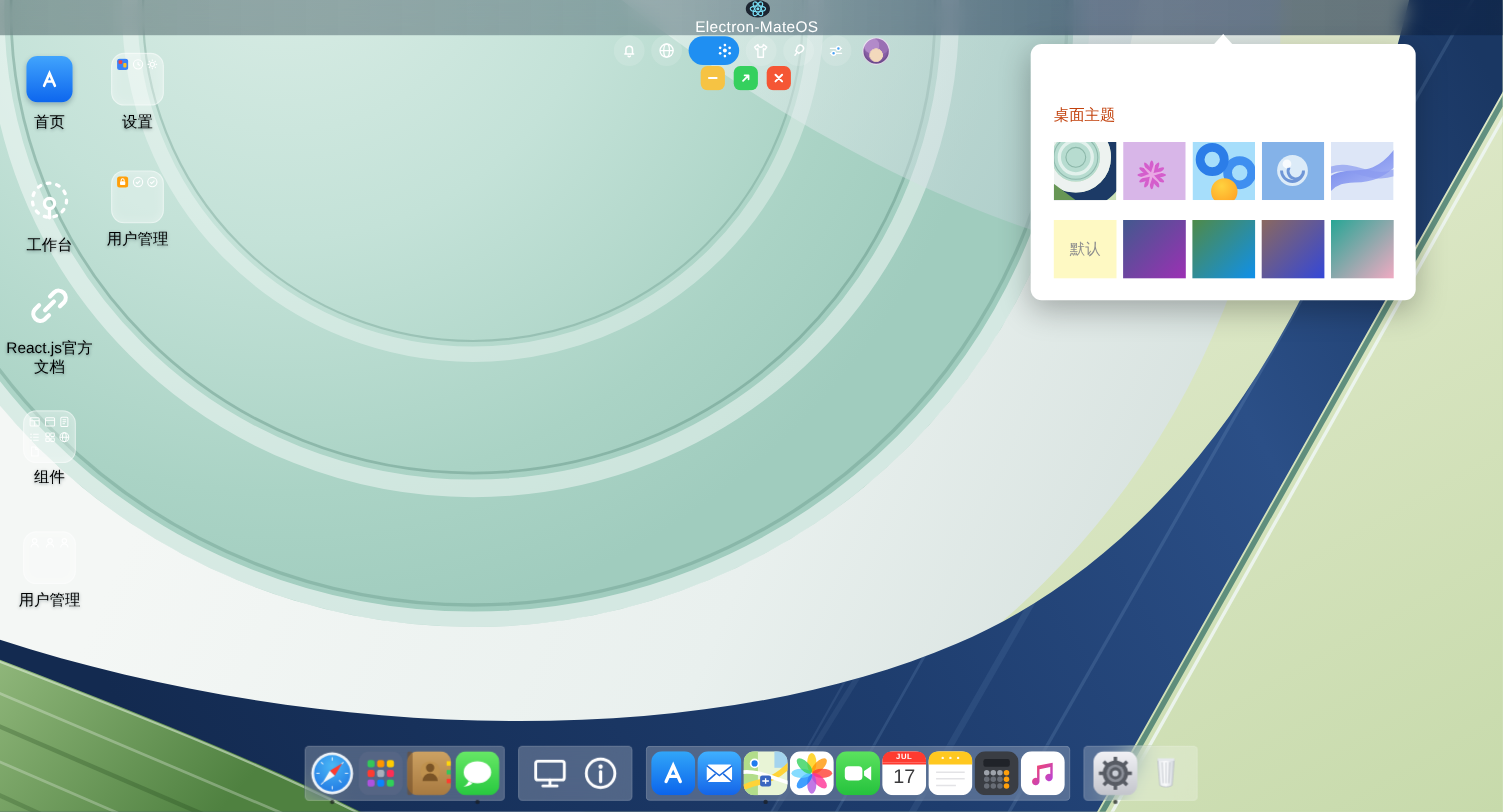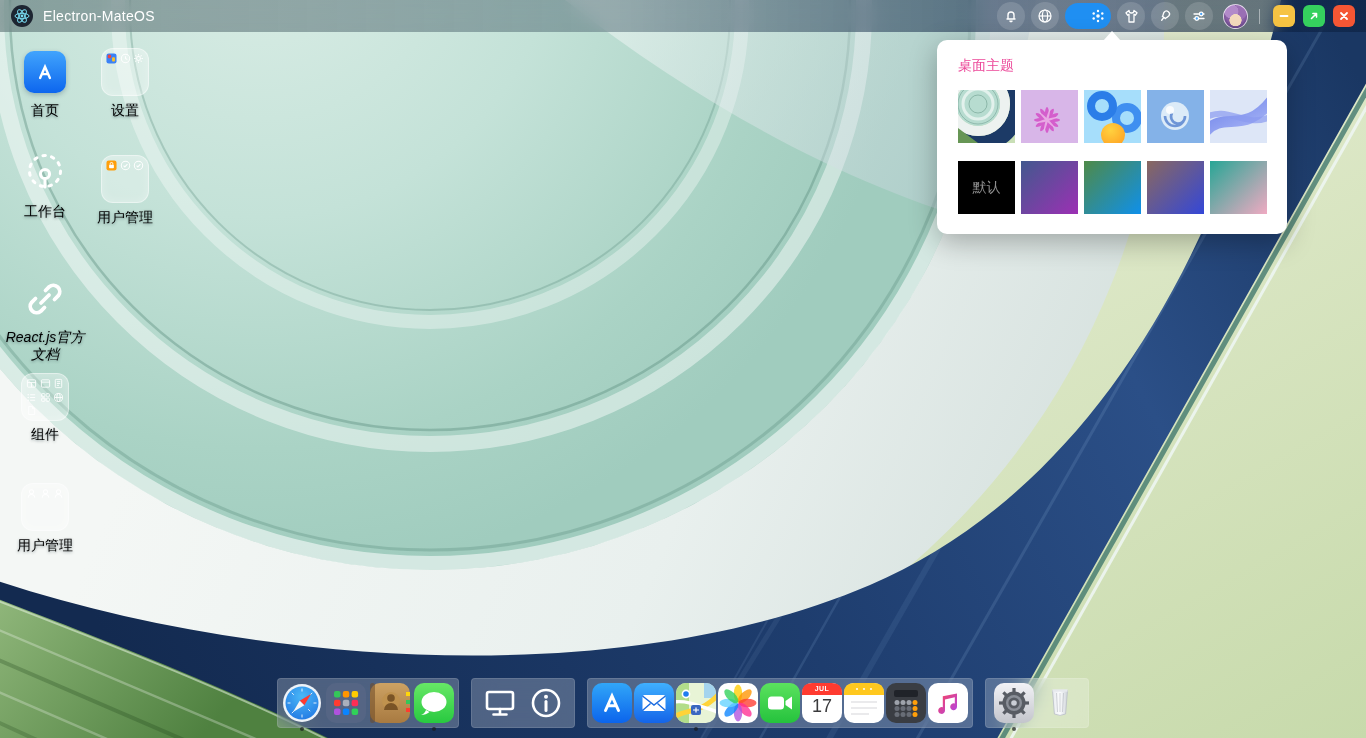--- a/index.html
+++ b/index.html
@@ -4,21 +4,21 @@
 <style>
   html,body{margin:0;padding:0;}
   body{width:1366px;height:738px;overflow:hidden;position:relative;
        font-family:"Liberation Sans",sans-serif;background:#cfe0ba;}
   .wall{position:absolute;inset:0;z-index:0;}
 
   
   .menubar{position:absolute;top:0;left:0;right:0;height:32px;z-index:50;
     display:flex;align-items:center;
     background:linear-gradient(90deg,rgba(70,92,96,0.50),rgba(55,80,95,0.42) 45%,rgba(14,36,70,0.55) 72%,rgba(12,32,64,0.60));
-    backdrop-filter:blur(8px);}
+    backdrop-filter:blur(8px);flex-direction:column;}
   .logo{width:22px;height:22px;border-radius:50%;background:#1d2531;margin-left:11px;
     display:flex;align-items:center;justify-content:center;}
   .mb-title{color:#fff;font-size:14px;margin-left:10px;letter-spacing:.3px;}
   .mb-spacer{flex:1;}
   .tray{display:flex;align-items:center;gap:6px;}
   .icon-btn{width:28px;height:28px;border-radius:50%;background:rgba(255,255,255,0.14);
     display:flex;align-items:center;justify-content:center;cursor:pointer;}
   .toggle-pill{width:46px;height:26px;border-radius:13px;display:flex;align-items:center;
     justify-content:flex-end;padding-right:5px;box-sizing:border-box;cursor:pointer;}
   .avatar{width:25px;height:25px;border-radius:50%;margin-left:4px;cursor:pointer;
@@ -47,21 +47,21 @@
     box-shadow:inset 0 0 10px rgba(255,255,255,0.25);}
   .mini{width:11px;height:11px;}
 
   
   .theme-popup{position:absolute;left:937px;top:40px;width:350px;box-sizing:border-box;
     background:#fff;border-radius:10px;padding:17px 21px 20px 21px;z-index:60;
     box-shadow:0 8px 28px rgba(0,0,0,0.28);}
   .popup-arrow{position:absolute;left:1103px;top:31px;width:0;height:0;z-index:61;
     border-left:9px solid transparent;border-right:9px solid transparent;
     border-bottom:10px solid #fff;}
-  .tp-title{font-size:14px;color:#ec4899;margin-bottom:15px;}
+  .tp-title{font-size:14px;color:#c2410c;margin-bottom:15px;margin-top:39px;}
   .thumb-row{display:flex;gap:6px;}
   .thumb-row + .thumb-row{margin-top:18px;}
   .thumb{width:57px;height:53px;overflow:hidden;cursor:pointer;position:relative;flex:none;}
   .swatch{width:57px;height:53px;cursor:pointer;flex:none;display:flex;align-items:center;
     justify-content:center;font-size:14px;color:#8f8f8f;}
 
   
   .dock{position:absolute;left:0;right:0;bottom:10px;display:flex;justify-content:center;
     gap:12px;z-index:40;}
   .dock-group{display:flex;align-items:center;border-radius:4px;height:50px;
@@ -274,21 +274,21 @@
       <g fill="none" stroke="rgba(255,255,255,0.95)" stroke-width="1.1">
         <circle cx="6" cy="6" r="2.1"></circle>
         <path d="M6,1.2 V2.8 M6,9.2 V10.8 M1.2,6 H2.8 M9.2,6 H10.8 M2.6,2.6 L3.7,3.7 M8.3,8.3 L9.4,9.4 M9.4,2.6 L8.3,3.7 M3.7,8.3 L2.6,9.4"></path>
       </g>
     </svg>
   </div>
     </div>
   <div class="di-label">设置</div>
 </div>
 
-<div class="desk-icon" style="left:5px;top:147px;">
+<div class="desk-icon" style="left:5px;top:158px;">
   <div class="badge-slot">
     <svg width="46" height="46" viewBox="0 0 46 46">
       <g fill="none" stroke="#fff" stroke-width="3" stroke-linecap="round">
         <circle cx="23" cy="21" r="15.5" stroke-dasharray="2.6 6.2"></circle>
         <circle cx="23" cy="24" r="4.6"></circle>
         <path d="M23,28.8 V37"></path>
       </g>
     </svg>
   </div>
   <div class="di-label">工作台</div>
@@ -308,21 +308,21 @@
     </svg>
     <svg class="mini" viewBox="0 0 12 12">
       <circle cx="6" cy="6" r="4.6" fill="none" stroke="rgba(255,255,255,0.95)" stroke-width="1.1"></circle>
       <path d="M3.9,6.1 l1.4,1.5 2.8,-3" fill="none" stroke="rgba(255,255,255,0.95)" stroke-width="1.2"></path>
     </svg>
   </div>
     </div>
   <div class="di-label">用户管理</div>
 </div>
 
-<div class="desk-icon" style="left:5px;top:273px;font-style:italic;">
+<div class="desk-icon" style="left:5px;top:252px;">
   <div class="badge-slot">
     <svg width="46" height="46" viewBox="0 0 46 46">
       <g fill="none" stroke="#fff" stroke-width="3.8" stroke-linecap="round" stroke-linejoin="round">
         <path d="M19,27 L27,19"></path>
         <path d="M23.5,14.5 l3.8,-3.8 a6.4,6.4 0 0 1 9,9 l-3.8,3.8"></path>
         <path d="M22.5,31.5 l-3.8,3.8 a6.4,6.4 0 0 1 -9,-9 l3.8,-3.8"></path>
       </g>
     </svg>
   </div>
   <div class="di-label">React.js官方文档</div>
@@ -477,21 +477,21 @@
           </linearGradient>
         </defs>
         <rect width="57" height="53" fill="#dde6f7"></rect>
         <path d="M-5,42 C 14,20 34,46 62,10" fill="none" stroke="url(#rib)" stroke-width="11"></path>
         <path d="M-5,28 C 18,14 36,40 62,26" fill="none" stroke="#8a9af0" stroke-width="6" opacity="0.7"></path>
       </svg>
     </div>
   </div>
 
   <div class="thumb-row">
-    <div class="swatch" style="background: #000000;">
+    <div class="swatch" style="background: #fef9c3;">
       <span>默认</span>
     </div>
     <div class="swatch" style="background: linear-gradient(135deg, rgb(66, 89, 142), rgb(156, 48, 180));"></div>
     <div class="swatch" style="background: linear-gradient(135deg, rgb(79, 138, 72), rgb(15, 144, 234));"></div>
     <div class="swatch" style="background: linear-gradient(135deg, rgb(138, 104, 95), rgb(52, 71, 216));"></div>
     <div class="swatch" style="background: linear-gradient(135deg, rgb(39, 166, 149), rgb(240, 170, 194));"></div>
   </div>
 </div>
 
 <div class="dock">

